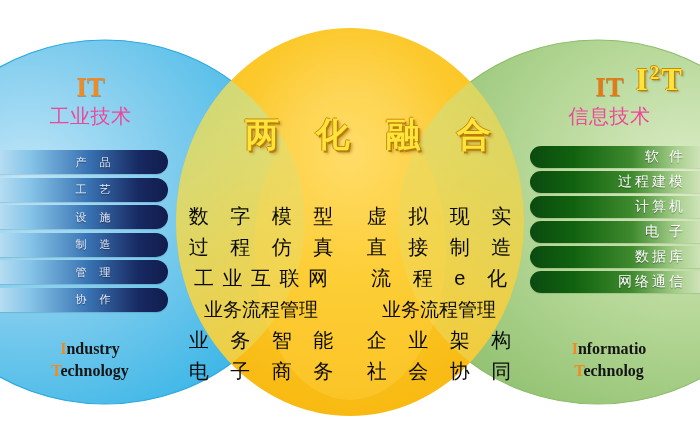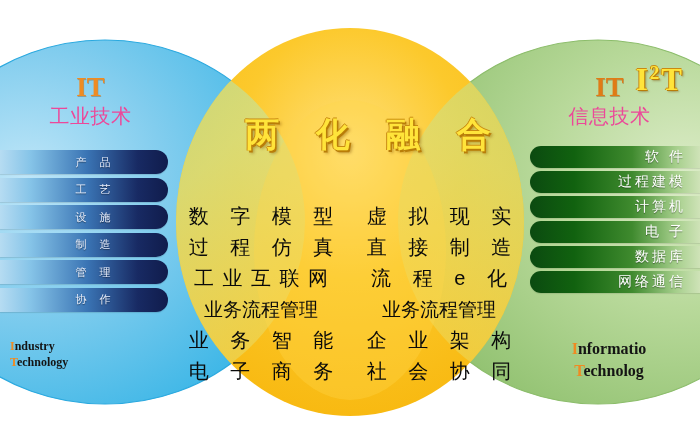--- a/index.html
+++ b/index.html
@@ -92,23 +92,24 @@
     text-indent: 5px;
     padding-left: 18px;
     text-shadow: 0 1px 1px rgba(0,0,0,0.45);
   }
 
   .eng-left {
     position: absolute;
     left: 10px;
     top: 338px;
     width: 160px;
-    font-family: "Liberation Serif", "DejaVu Serif", serif;
-    font-weight: bold;
-    font-size: 12px;
+    text-align: center;
+    font-family: "Liberation Serif", "DejaVu Serif", serif;
+    font-weight: bold;
+    font-size: 16px;
     color: #141414;
     line-height: 1.35;
   }
   .eng-left .cap, .eng-right .cap {
     color: #ef8b22;
   }
 
   
   .right-panel {
     position: absolute;

